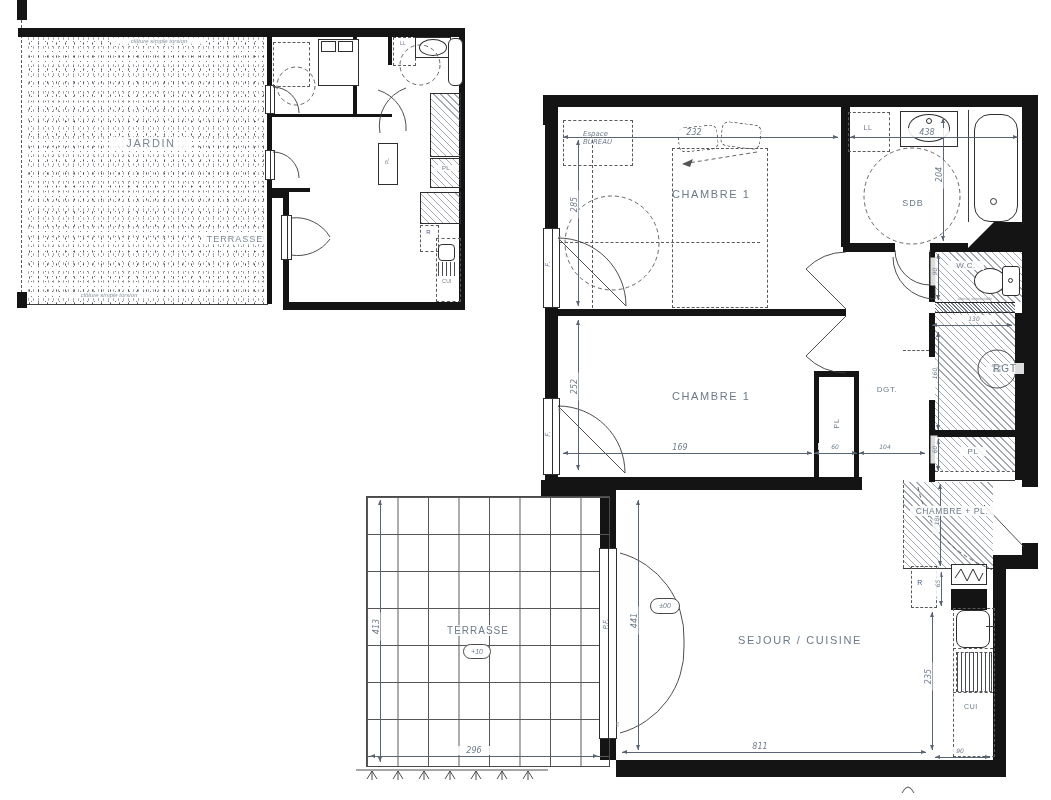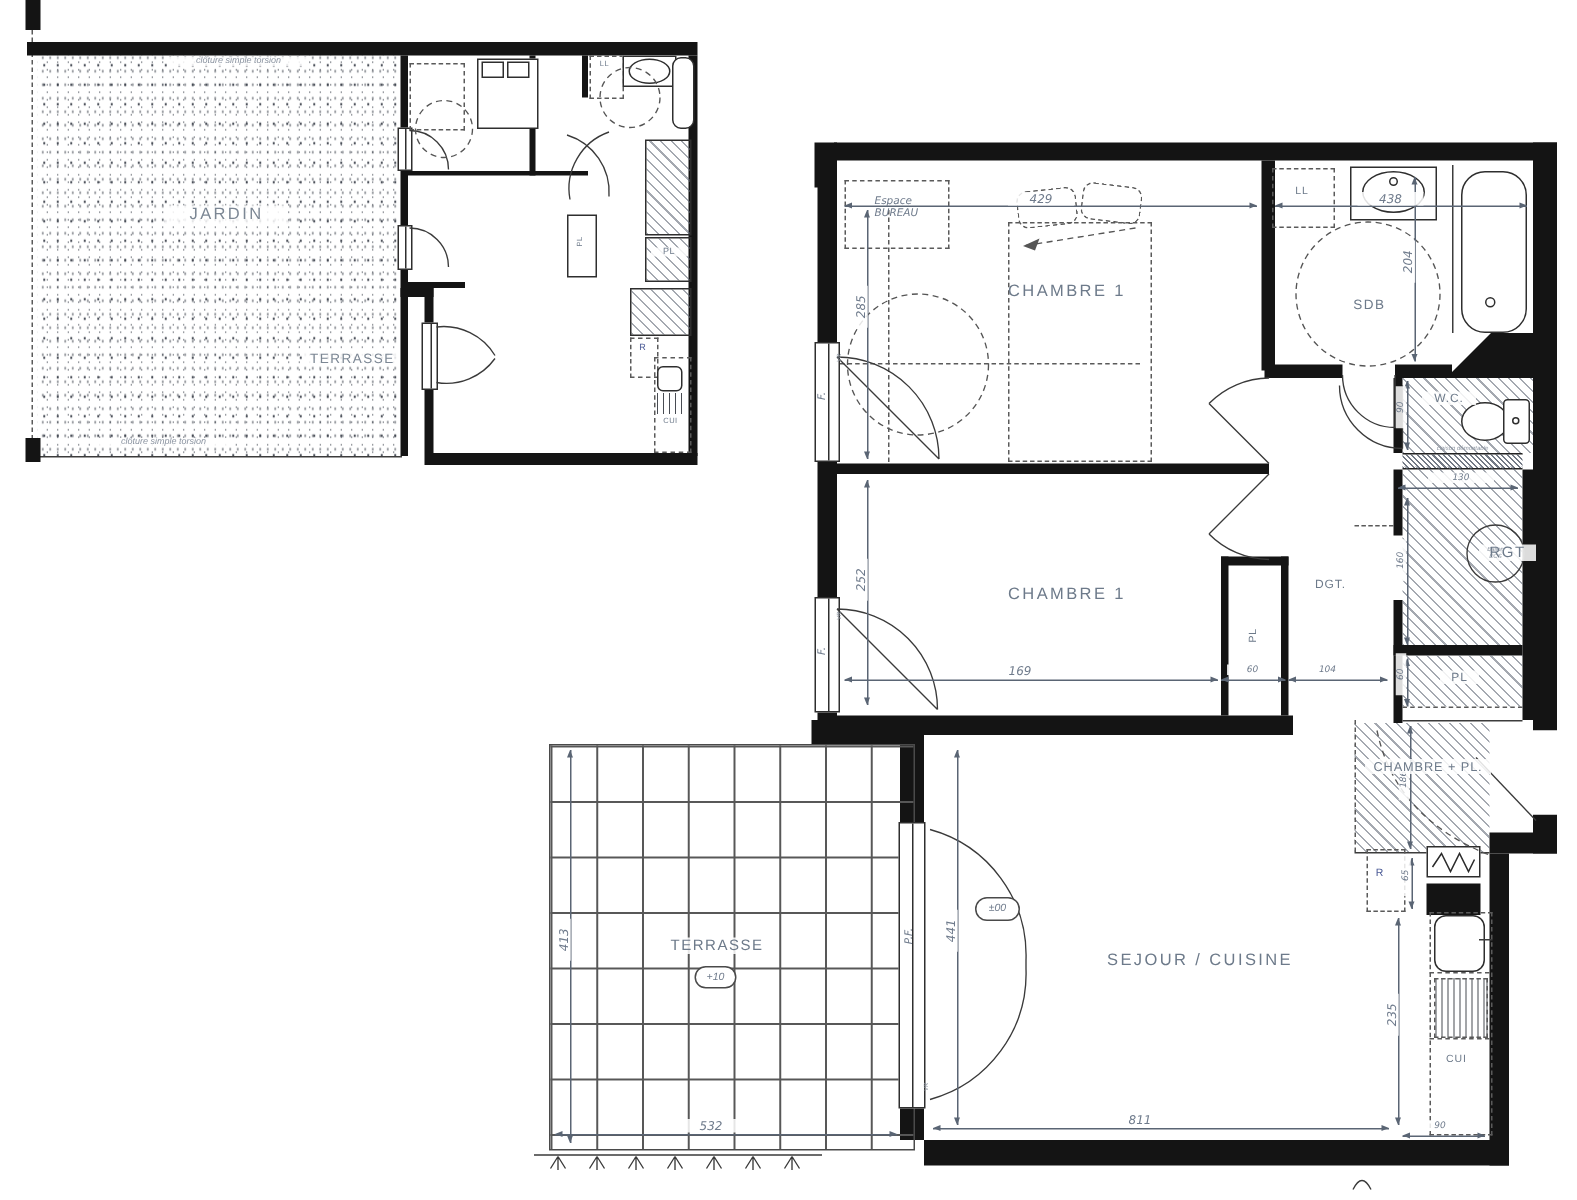--- a/index.html
+++ b/index.html
@@ -207,40 +207,40 @@
   <div class="dl h" style="left:859px;top:453px;width:66px"></div>
   <div class="dl v" style="left:940px;top:484px;height:82px"></div>
   <div class="dl v" style="left:941px;top:572px;height:34px"></div>
   <div class="dl v" style="left:932px;top:612px;height:138px"></div>
   <div class="dl h" style="left:935px;top:757px;width:55px"></div>
   <div class="dl v" style="left:638px;top:500px;height:250px"></div>
   <div class="dl h" style="left:622px;top:752px;width:304px"></div>
   <div class="dl v" style="left:380px;top:500px;height:262px"></div>
   <div class="dl h" style="left:370px;top:756px;width:228px"></div>
 
-  <div class="dim wbg" style="left:672px;top:128px;width:40px">429</div>
+  <div class="dim wbg" style="left:672px;top:128px;width:40px">232</div>
   <div class="dim wbg" style="left:905px;top:128px;width:40px">438</div>
   <div class="dim rot wbg" style="left:560px;top:200px;width:24px">285</div>
   <div class="dim rot wbg" style="left:925px;top:170px;width:24px">204</div>
   <div class="dim rot wbg t" style="left:920px;top:268px;width:24px">90</div>
   <div class="dim wbg t" style="left:952px;top:315px;width:40px">130</div>
   <div class="dim rot wbg t" style="left:920px;top:370px;width:24px">160</div>
   <div class="dim rot wbg t" style="left:920px;top:446px;width:24px">60</div>
   <div class="dim rot wbg" style="left:560px;top:382px;width:24px">252</div>
   <div class="dim wbg" style="left:658px;top:443px;width:40px">169</div>
   <div class="dim wbg t" style="left:818px;top:443px;width:30px">60</div>
   <div class="dim wbg t" style="left:868px;top:443px;width:30px">104</div>
   <div class="dim rot wbg t" style="left:922px;top:516px;width:24px">186</div>
   <div class="dim rot wbg t" style="left:923px;top:580px;width:24px">65</div>
   <div class="dim rot wbg" style="left:914px;top:672px;width:24px">235</div>
   <div class="dim wbg t" style="left:946px;top:747px;width:24px">90</div>
   <div class="dim rot wbg" style="left:620px;top:616px;width:24px">441</div>
   <div class="dim wbg" style="left:738px;top:742px;width:40px">811</div>
   <div class="dim rot wbg" style="left:362px;top:622px;width:24px">413</div>
-  <div class="dim wbg" style="left:452px;top:746px;width:40px">532</div>
+  <div class="dim wbg" style="left:452px;top:746px;width:40px">296</div>
 
   <div class="rl" style="left:672px;top:188px;width:74px">CHAMBRE 1</div>
   <div class="dim" style="left:583px;top:130px;width:46px;text-align:left;font-size:7px;line-height:8px">
     <span>Espace</span><br>
     <span>BUREAU</span>
   </div>
   <div class="rl m" style="left:893px;top:198px;width:40px">SDB</div>
   <div class="rl s" style="left:856px;top:124px;width:24px">LL</div>
   <div class="rl s wbg" style="left:948px;top:261px;width:32px;font-size:8px">W.C.</div>
   <div class="note" style="left:940px;top:296px;width:70px">cloison démontable</div>

